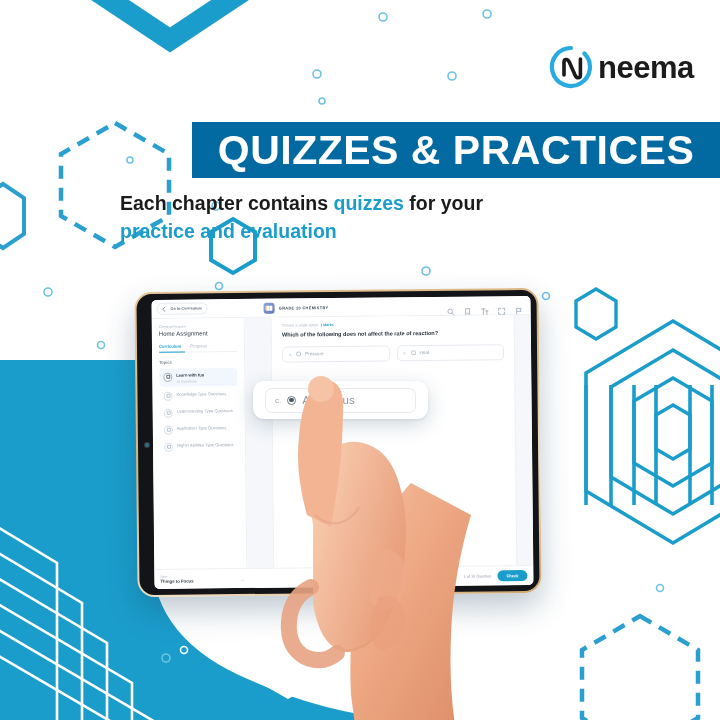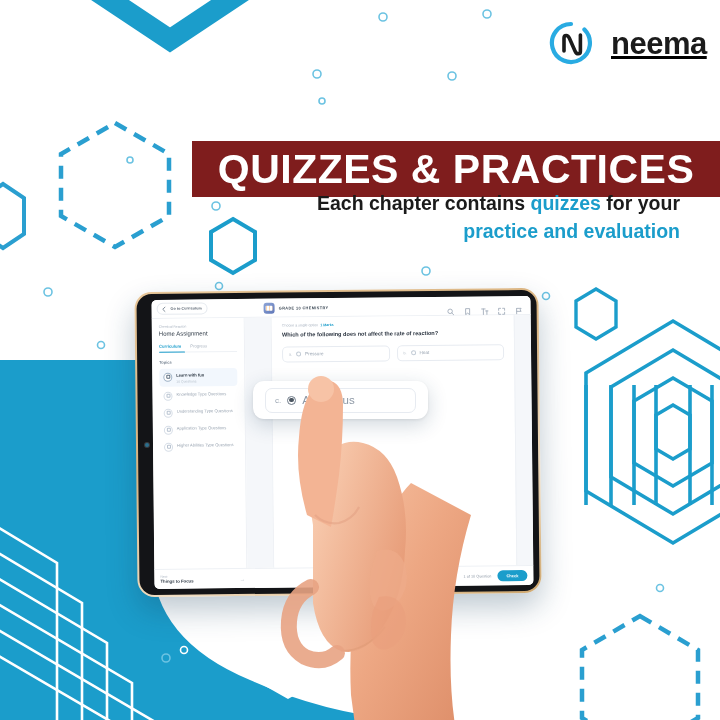--- a/index.html
+++ b/index.html
@@ -9,37 +9,37 @@
     background: #ffffff;
     overflow: hidden;
   }
   #stage { position: relative; width: 720px; height: 720px; background:#fff; overflow:hidden; }
 
   
   .bg { position:absolute; inset:0; overflow:hidden; }
   .bg svg { position:absolute; }
 
   
-  .logo { position:absolute; left:548px; top:20px; display:flex; align-items:center; gap:17px;text-decoration:underline; }
+  .logo { position:absolute; left:548px; top:44px; display:flex; align-items:center; gap:4px; }
   .logo-mark { width:46px; height:46px; position:relative; }
   .logo-text { display:flex; flex-direction:column; line-height:1; }
   .logo-name { font-size:31px; font-weight:bold; color:#1b1b1b; letter-spacing:-0.5px; }
   .logo-sub { font-size:10.5px; color:#4a4a4a; letter-spacing:5.2px; margin-top:4px; margin-left:2px; }
 
   
   .banner {
     position:absolute; left:192px; top:122px; width:528px; height:56px;
-    background:#7f1d1d; display:flex; align-items:center; justify-content:center;margin-top:19px;
+    background:#0369a1; display:flex; align-items:center; justify-content:center;
   }
   .banner-text {
     color:#ffffff; font-size:41px; font-weight:bold; letter-spacing:0.5px;
     white-space:nowrap;
   }
   .subtitle {
-    position:absolute; right:40px; top:190px; width:560px; text-align:right;
+    position:absolute; right:40px; top:190px; width:560px; text-align:left;
     font-size:19.5px; font-weight:bold; color:#1b1b1b; line-height:1.42;
   }
   .subtitle .hl { color:#1b9dcb; }
 
   
   .tablet {
     position:absolute; left:136px; top:290px; width:404px; height:305px;
     transform: rotate(-0.6deg);
   }
   .tablet-gold {

